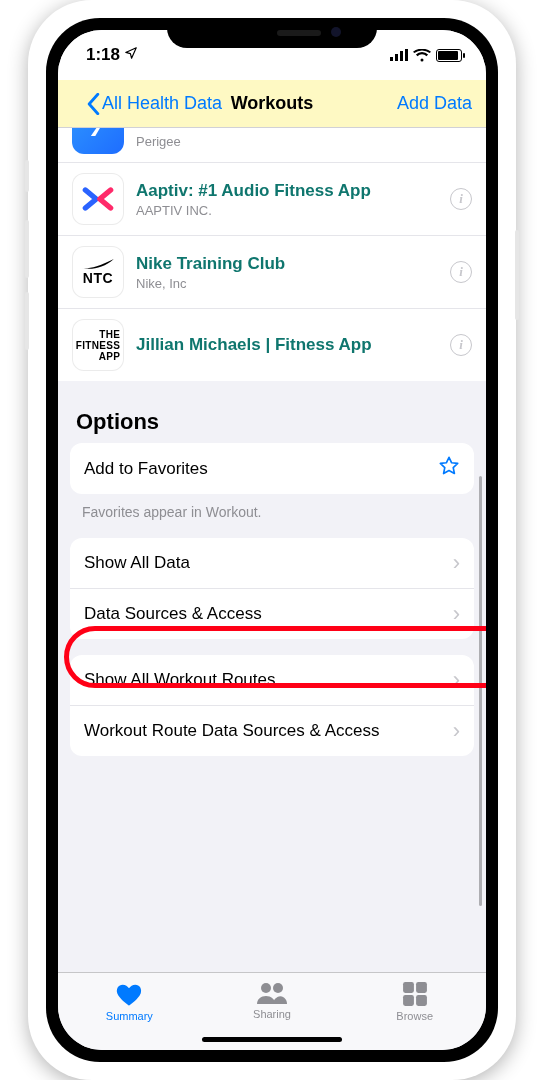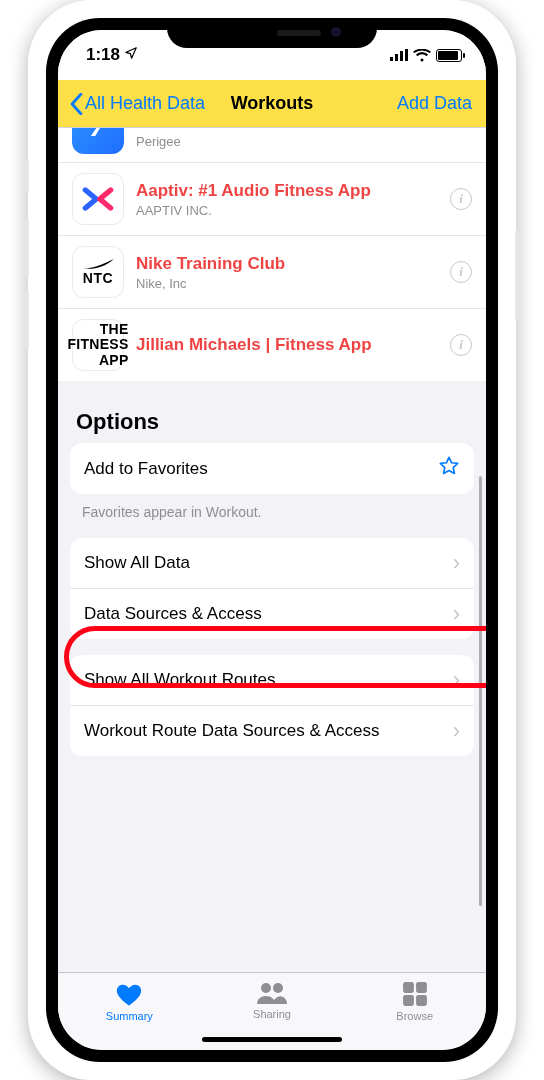--- a/index.html
+++ b/index.html
@@ -83,25 +83,25 @@
   .status-right { display:flex; align-items:center; gap:5px; }
   .signal svg, .wifi svg { display:block; }
   .battery {
     width: 26px; height:13px; border:1.5px solid #000; border-radius:3px; position:relative;
   }
   .battery::after{content:"";position:absolute;right:-4px;top:3px;width:2px;height:5px;background:#000;border-radius:1px;}
   .battery-fill{position:absolute;left:1px;top:1px;bottom:1px;width:20px;background:#000;border-radius:1px;}
 
   
   .nav-bar {
-    background:#fde047;
+    background:#fef9c3;
     height: 48px;
     display:flex;
     align-items:center;
-    padding: 0 12px;
+    padding: 0 29px;
     border-bottom: 0.5px solid #d1d1d6;
     position:relative;
   }
   .nav-back {
     display:flex; align-items:center; color:#007aff; font-size:18px; gap:2px;
   }
   .nav-title {
     position:absolute; left:50%; transform:translateX(-50%);
     font-size:18px; font-weight:600; color:#000;
   }
@@ -130,23 +130,23 @@
     flex-shrink:0; margin-right:12px;
     font-size:11px; font-weight:700; text-align:right; line-height:1.1;
   }
   .app-icon.seven{
     background: linear-gradient(135deg,#2a8cff,#1e6dff);
     color:#fff; font-size:34px; font-family: Georgia, serif; font-style:italic;
     border:none;
   }
   .app-icon.aaptiv svg{width:36px;height:36px;}
   .app-icon.ntc{flex-direction:column;}
-  .app-icon.jm{padding:0;font-size:14px;font-weight:700;letter-spacing:0.3px;font-family:"Helvetica Neue",Arial,sans-serif;}
+  .app-icon.jm{padding:0;font-size:10px;font-weight:700;letter-spacing:0.3px;font-family:"Helvetica Neue",Arial,sans-serif;}
   .app-text{flex:1;min-width:0;}
-  .app-name{font-size:17px;font-weight:600;color:#ef4444;line-height:1.25;}
+  .app-name{font-size:17px;font-weight:600;color:#0f766e;line-height:1.25;}
   .app-sub{font-size:13px;color:#8e8e93;margin-top:1px;}
   .info-circle{width:22px;height:22px;border:1.5px solid #c7c7cc;border-radius:50%;display:flex;align-items:center;justify-content:center;color:#c7c7cc;font-size:13px;font-family:Georgia,serif;font-style:italic;font-weight:600;}
 
   
   .section-header{font-size:22px;font-weight:700;color:#000;padding:28px 18px 8px;}
   .cell-group{background:#fff;border-radius:12px;margin:0 12px;overflow:hidden;}
   .cell-group.mt{margin-top:16px;}
   .cell{
     display:flex;align-items:center;min-height:50px;
     padding:12px 14px;font-size:17px;color:#000;

